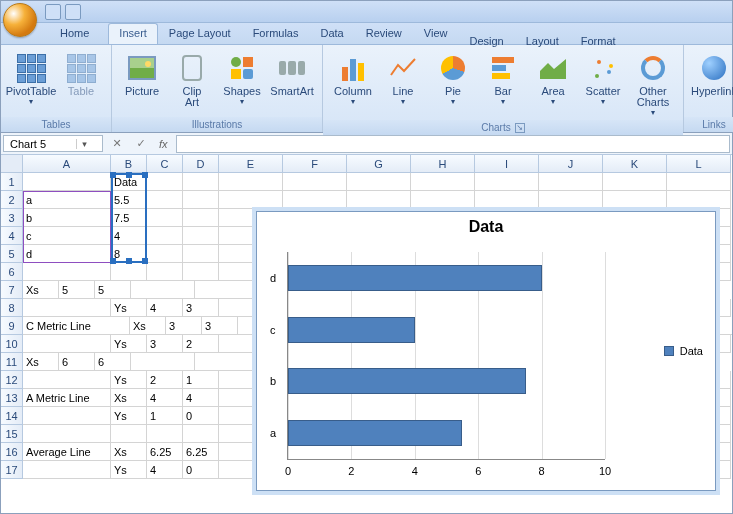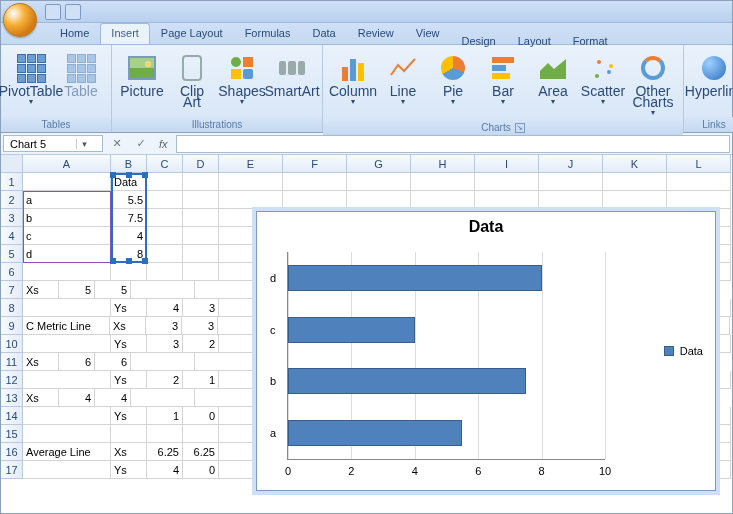--- a/index.html
+++ b/index.html
@@ -8,33 +8,33 @@
 
 
 .titlebar { height: 22px; background: linear-gradient(#cfe0f7, #b8d0ef); border-bottom: 1px solid #9db9db; position: relative; }
 .office-btn { position: absolute; left: 2px; top: 2px; width: 34px; height: 34px; border-radius: 50%; background: radial-gradient(circle at 30% 30%, #fff, #f6b13a 35%, #d47a10 70%); border: 1px solid #b97a1a; z-index: 10; box-shadow: 0 1px 2px rgba(0,0,0,.3); }
 .qat { position: absolute; left: 44px; top: 3px; display: flex; gap: 4px; }
 .qat span { width: 16px; height: 16px; background: #cfe0f7; border: 1px solid #7a9ac0; border-radius: 2px; }
 
 
 .tabs { height: 22px; background: linear-gradient(#cfe0f7, #c5d9f1); display: flex; padding-left: 48px; border-bottom: 1px solid #9db9db; }
 .tab { padding: 3px 10px 0; font-size: 11px; color: #2a4a7a; cursor: pointer; border: 1px solid transparent; border-bottom: none; }
-.tab.active { background: #eaf2fb; border-color: #9db9db; border-top-left-radius: 3px; border-top-right-radius: 3px; color: #3b5e8f; }
+.tab.active { background: #eaf2fb; border-color: #9db9db; border-top-left-radius: 3px; border-top-right-radius: 3px; color: #3b5e8f; margin-left: 8px; }
 .tab.ctx { color: #2a4a7a; margin-top: 8px; }
 
 
 .ribbon { height: 88px; background: linear-gradient(#eaf2fb, #d6e5f7); border-bottom: 1px solid #8ba0bc; display: flex; }
 .group { border-right: 1px solid #b6c9e0; display: flex; flex-direction: column; }
 .group-body { flex: 1; display: flex; align-items: flex-start; padding: 4px 6px 0; gap: 2px; }
 .group-label { text-align: center; font-size: 10px; color: #5a7aa8; padding: 2px 0; background: linear-gradient(#d6e5f7, #c5d9f1); display: flex; justify-content: center; align-items: center; gap: 4px; }
 .dlaunch { width: 10px; height: 10px; border: 1px solid #7a9ac0; font-size: 8px; line-height: 8px; text-align: center; color: #5a7aa8; }
 
 .rbtn { display: flex; flex-direction: column; align-items: center; width: 48px; padding: 2px 0; cursor: pointer; border: 1px solid transparent; border-radius: 3px; }
 .rbtn .icon { width: 32px; height: 32px; margin-bottom: 2px; display: flex; align-items: center; justify-content: center; }
-.rbtn .lbl { font-size: 14px; color: #2a4a7a; text-align: center; line-height: 11px; }
+.rbtn .lbl { font-size: 11px; color: #2a4a7a; text-align: center; line-height: 11px; }
 .rbtn .drop { font-size: 8px; color: #2a4a7a; }
 .rbtn.disabled { opacity: .5; cursor: default; }
 
 
 .ic-table { display: grid; grid-template-columns: repeat(3,9px); grid-template-rows: repeat(3,9px); gap: 1px; }
 .ic-table span { background: #6b9ed6; border: 1px solid #3b6fa8; }
 .ic-pic { width: 28px; height: 24px; border: 2px solid #7a9ac0; background: linear-gradient(#a8d08d 50%, #70ad47 50%); position: relative; }
 .ic-pic::after { content:''; position:absolute; top:3px; right:3px; width:6px; height:6px; background:#ffd966; border-radius:50%; }
 .ic-clip { width: 20px; height: 26px; border: 2px solid #9aa; border-radius: 4px; }
 .ic-shapes { display: grid; grid-template-columns: 10px 10px; gap: 2px; }
@@ -77,21 +77,21 @@
 
 .grid { position: relative; height: 360px; overflow: hidden; }
 .corner { position:absolute; left:0; top:0; width:22px; height:18px; background:#e4ecf7; border-right:1px solid #b6c9e0; border-bottom:1px solid #b6c9e0; }
 .colheads { position:absolute; left:22px; top:0; height:18px; display:flex; }
 .colheads div { border-right:1px solid #b6c9e0; border-bottom:1px solid #b6c9e0; background:linear-gradient(#f7fbff,#e4ecf7); text-align:center; font-size:11px; color:#2a4a7a; line-height:18px; cursor:pointer; }
 .rowheads { position:absolute; left:0; top:18px; width:22px; }
 .rowheads div { height:18px; border-right:1px solid #b6c9e0; border-bottom:1px solid #b6c9e0; background:linear-gradient(90deg,#f7fbff,#e4ecf7); text-align:center; font-size:11px; color:#2a4a7a; line-height:18px; cursor:pointer; }
 .cells { position:absolute; left:22px; top:18px; }
 .crow { display:flex; height:18px; }
 .cell { border-right:1px solid #d4d4d4; border-bottom:1px solid #d4d4d4; font-size:11px; padding:0 3px; line-height:18px; overflow:hidden; white-space:nowrap; color:#000; }
-.cell.r { text-align:right; }
+.cell.r { text-align:left; }
 
 
 .sel { position:absolute; border:2px solid #2a6fc0; pointer-events:none; }
 .sel .h { position:absolute; width:6px; height:6px; background:#2a6fc0; }
 .range-outline { position:absolute; border:1px solid #8e4ec0; pointer-events:none; }
 
 
 .chart { position:absolute; border:1px solid #7a9ac0; background:#fff; box-shadow:0 0 0 4px #cde0f5; }
 .chart-title { text-align:center; font-weight:bold; font-size:16px; padding:6px 0 2px; }
 .plot { position:absolute; left:30px; top:40px; right:110px; bottom:30px; border-left:1px solid #888; border-bottom:1px solid #888; }
@@ -458,21 +458,21 @@
           <div class="cell" style="width: 64px;"></div>
           <div class="cell" style="width: 64px;"></div>
           <div class="cell" style="width: 64px;"></div>
           <div class="cell" style="width: 64px;"></div>
           <div class="cell" style="width: 64px;"></div>
           <div class="cell" style="width: 64px;"></div>
           <div class="cell" style="width: 64px;"></div>
           <div class="cell" style="width: 64px;"></div>
         </div>
         <div class="crow">
-          <div class="cell" style="width: 87px;">C Metric Line</div>
+          <div class="cell" style="width: 107px;">C Metric Line</div>
           <div class="cell" style="width: 36px;">Xs</div>
           <div class="cell r" style="width: 36px;">3</div>
           <div class="cell r" style="width: 36px;">3</div>
           <div class="cell" style="width: 64px;"></div>
           <div class="cell" style="width: 64px;"></div>
           <div class="cell" style="width: 64px;"></div>
           <div class="cell" style="width: 64px;"></div>
           <div class="cell" style="width: 64px;"></div>
           <div class="cell" style="width: 64px;"></div>
           <div class="cell" style="width: 64px;"></div>
@@ -513,20 +513,21 @@
           <div class="cell" style="width: 64px;"></div>
           <div class="cell" style="width: 64px;"></div>
           <div class="cell" style="width: 64px;"></div>
           <div class="cell" style="width: 64px;"></div>
           <div class="cell" style="width: 64px;"></div>
           <div class="cell" style="width: 64px;"></div>
           <div class="cell" style="width: 64px;"></div>
           <div class="cell" style="width: 64px;"></div>
         </div>
         <div class="crow">
+          <div class="cell" style="width: 88px;">A Metric Line</div>
           <div class="cell" style="width: 36px;">Xs</div>
           <div class="cell r" style="width: 36px;">4</div>
           <div class="cell r" style="width: 36px;">4</div>
           <div class="cell" style="width: 64px;"></div>
           <div class="cell" style="width: 64px;"></div>
           <div class="cell" style="width: 64px;"></div>
           <div class="cell" style="width: 64px;"></div>
           <div class="cell" style="width: 64px;"></div>
           <div class="cell" style="width: 64px;"></div>
           <div class="cell" style="width: 64px;"></div>

